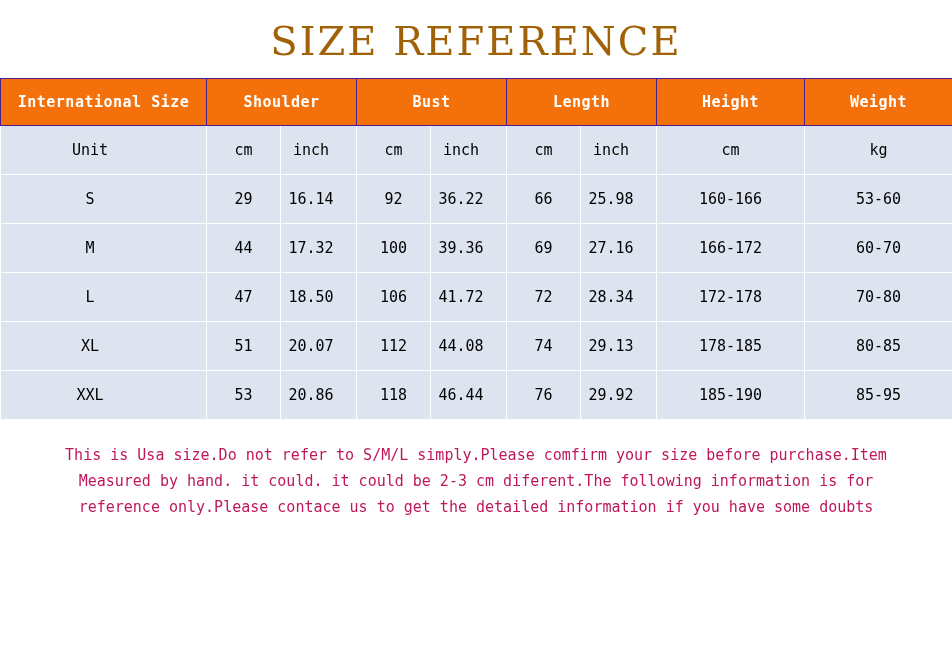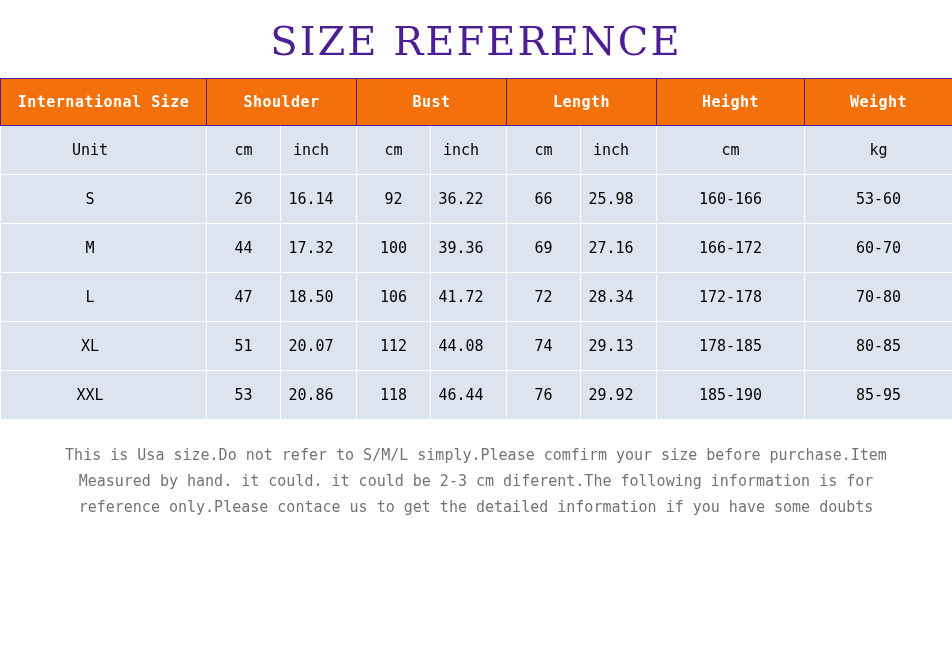--- a/index.html
+++ b/index.html
@@ -18,21 +18,21 @@
     width: 952px;
     height: 655px;
     box-sizing: border-box;
     background: #ffffff;
   }
   .title {
     text-align: center;
     font-family: "DejaVu Serif", serif;
     font-size: 40px;
     letter-spacing: 2px;
-    color: #4c1d95;
+    color: #a16207;
     padding: 18px 0 14px 0;
     margin: 0;
     font-weight: normal;
   }
   table.size-table {
     width: 952px;
     border-collapse: collapse;
     table-layout: fixed;
   }
   table.size-table th {
@@ -62,21 +62,21 @@
     text-align: left;
   }
   td.right-pad {
     text-align: right;
     padding-right: 16px;
   }
   .note {
     margin-top: 22px;
     padding: 0 16px;
     text-align: center;
-    color: #737373;
+    color: #be185d;
     font-size: 15px;
     line-height: 26px;
     font-family: "DejaVu Sans Mono", monospace;
   }
   .note-line {
     display: block;
     white-space: nowrap;
   }
 </style>
 </head>
@@ -117,21 +117,21 @@
         <td class="right-pad">inch</td>
         <td class="left-pad">cm</td>
         <td class="right-pad">inch</td>
         <td class="left-pad">cm</td>
         <td class="left-pad">kg</td>
       </tr>
 
 
       <tr>
         <td class="label-cell">S</td>
-        <td class="left-pad">26</td>
+        <td class="left-pad">29</td>
         <td class="right-pad">16.14</td>
         <td class="left-pad">92</td>
         <td class="right-pad">36.22</td>
         <td class="left-pad">66</td>
         <td class="right-pad">25.98</td>
         <td>160-166</td>
         <td>53-60</td>
       </tr>
 
       <tr>

